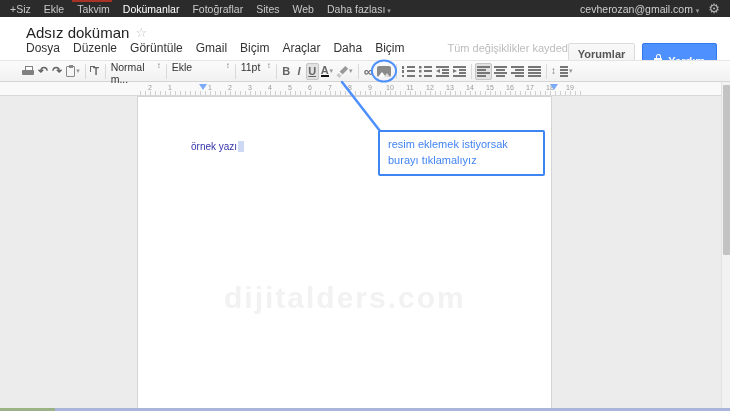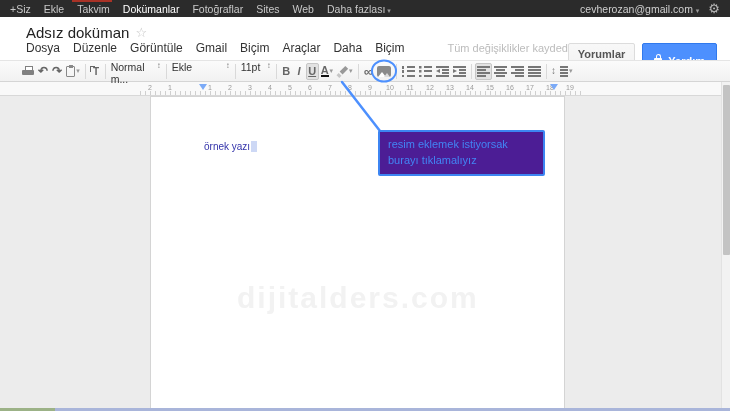--- a/index.html
+++ b/index.html
@@ -79,28 +79,28 @@
   
   .ruler { position:relative; height:14px; background:#f9f9f9; border-bottom:1px solid #d8d8d8; }
   .ruler-scale { position:absolute; left:140px; top:1px; width:442px; height:12px; display:flex;
     background:repeating-linear-gradient(90deg,#cfcfcf 0 1px,transparent 1px 5px) left bottom/100% 4px no-repeat; }
   .ruler-num { width:20px; font-size:7px; color:#9a9a9a; text-align:center; line-height:9px; }
   .mtri { position:absolute; top:2px; width:0; height:0; border-left:4px solid transparent; border-right:4px solid transparent; border-top:6px solid #7baaf7; cursor:pointer; }
   .mtri.left { left:199px; } .mtri.right { left:550px; }
 
   
   .canvas { position:absolute; top:96px; left:0; right:0; bottom:3px; background:#ececec; }
-  .page { position:absolute; left:150px; top:0; width:415px; bottom:0; background:#fff; border:1px solid #d4d4d4; border-bottom:none; }
+  .page { position:absolute; left:137px; top:0; width:415px; bottom:0; background:#fff; border:1px solid #d4d4d4; border-bottom:none; }
   .doc-text { position:absolute; left:53px; top:44px; font-size:10px; color:#3333aa; white-space:nowrap; }
   .cursor-block { display:inline-block; width:6px; height:11px; background:#cdd8f5; vertical-align:text-bottom; margin-left:1px; }
   .watermark { position:absolute; left:86px; top:184px; font-size:30px; font-weight:bold; color:#f2f2f2; letter-spacing:2px; pointer-events:none; }
 
   
   .overlay-svg { position:absolute; left:0; top:0; width:730px; height:411px; pointer-events:none; z-index:40; }
-  .callout-box { position:absolute; left:378px; top:130px; width:167px; background:#4c1d95; border:2px solid #3d85f2; border-radius:2px; padding:5px 8px; font-size:11px; line-height:1.45; color:#4285f4; z-index:41; }
+  .callout-box { position:absolute; left:378px; top:130px; width:167px; background:#ffffff; border:2px solid #3d85f2; border-radius:2px; padding:5px 8px; font-size:11px; line-height:1.45; color:#4285f4; z-index:41; }
 
   
   .scroll-track { position:absolute; right:0; top:82px; bottom:3px; width:9px; background:#f2f2f2; border-left:1px solid #e2e2e2; }
   .scroll-thumb { position:absolute; left:1px; top:3px; width:7px; height:170px; background:#c3c3c3; border-radius:1px; cursor:pointer; }
 
   
   .bottombar { position:absolute; left:0; right:0; bottom:0; height:3px; background:#a9b5da; }
   .bottombar .green { position:absolute; left:0; top:0; bottom:0; width:55px; background:#9cb287; }
 </style>
 </head>

